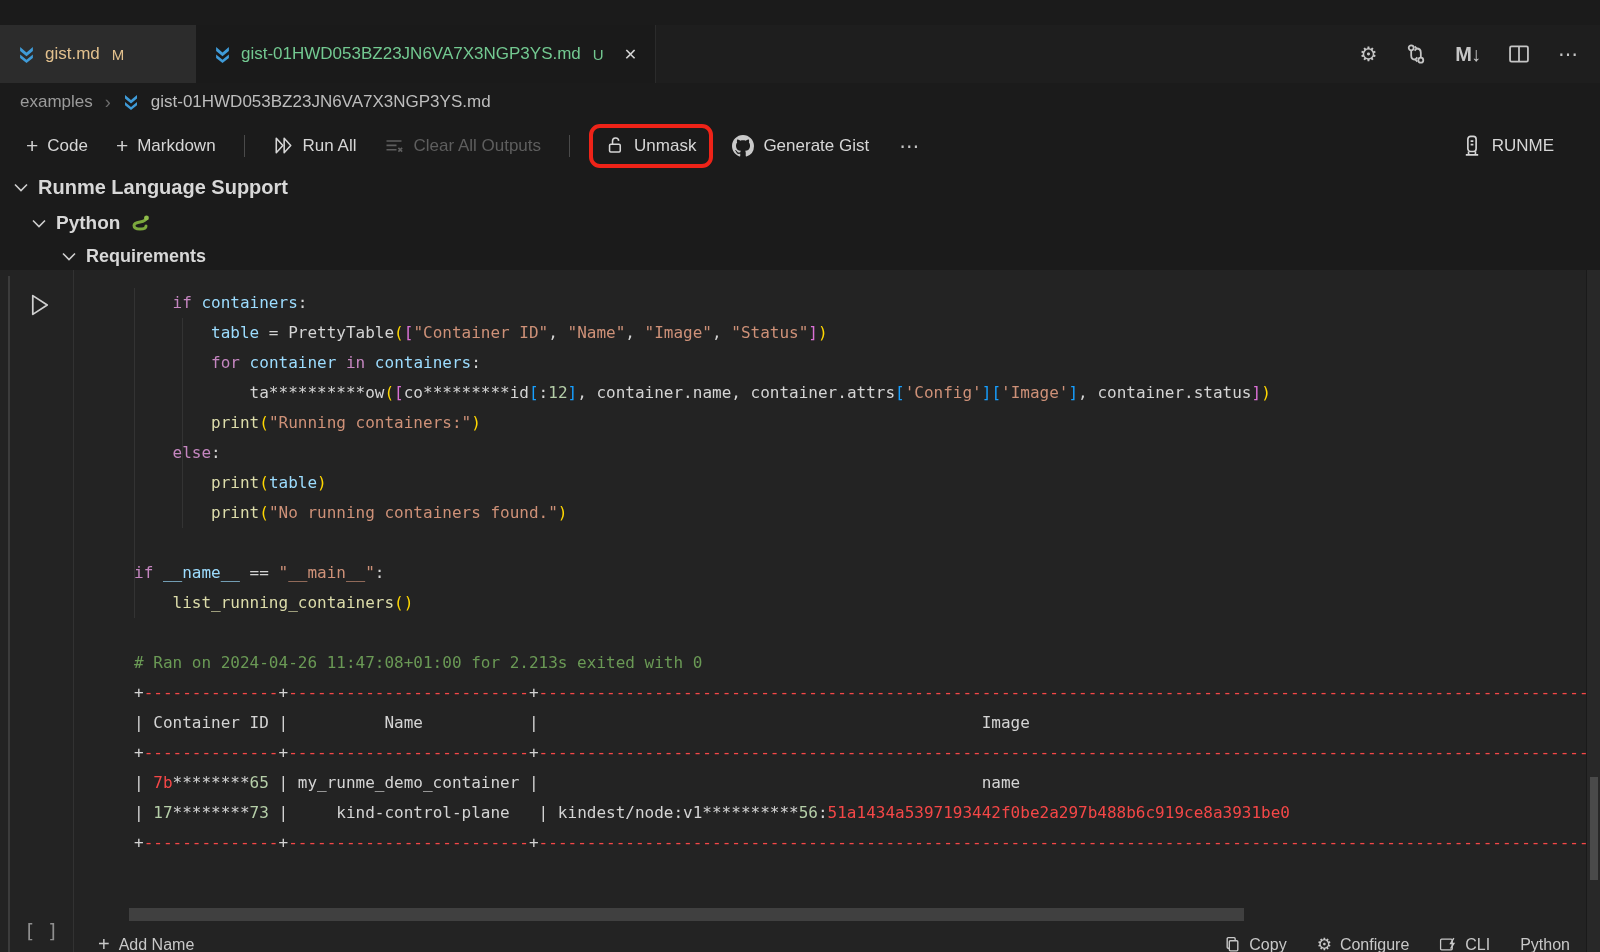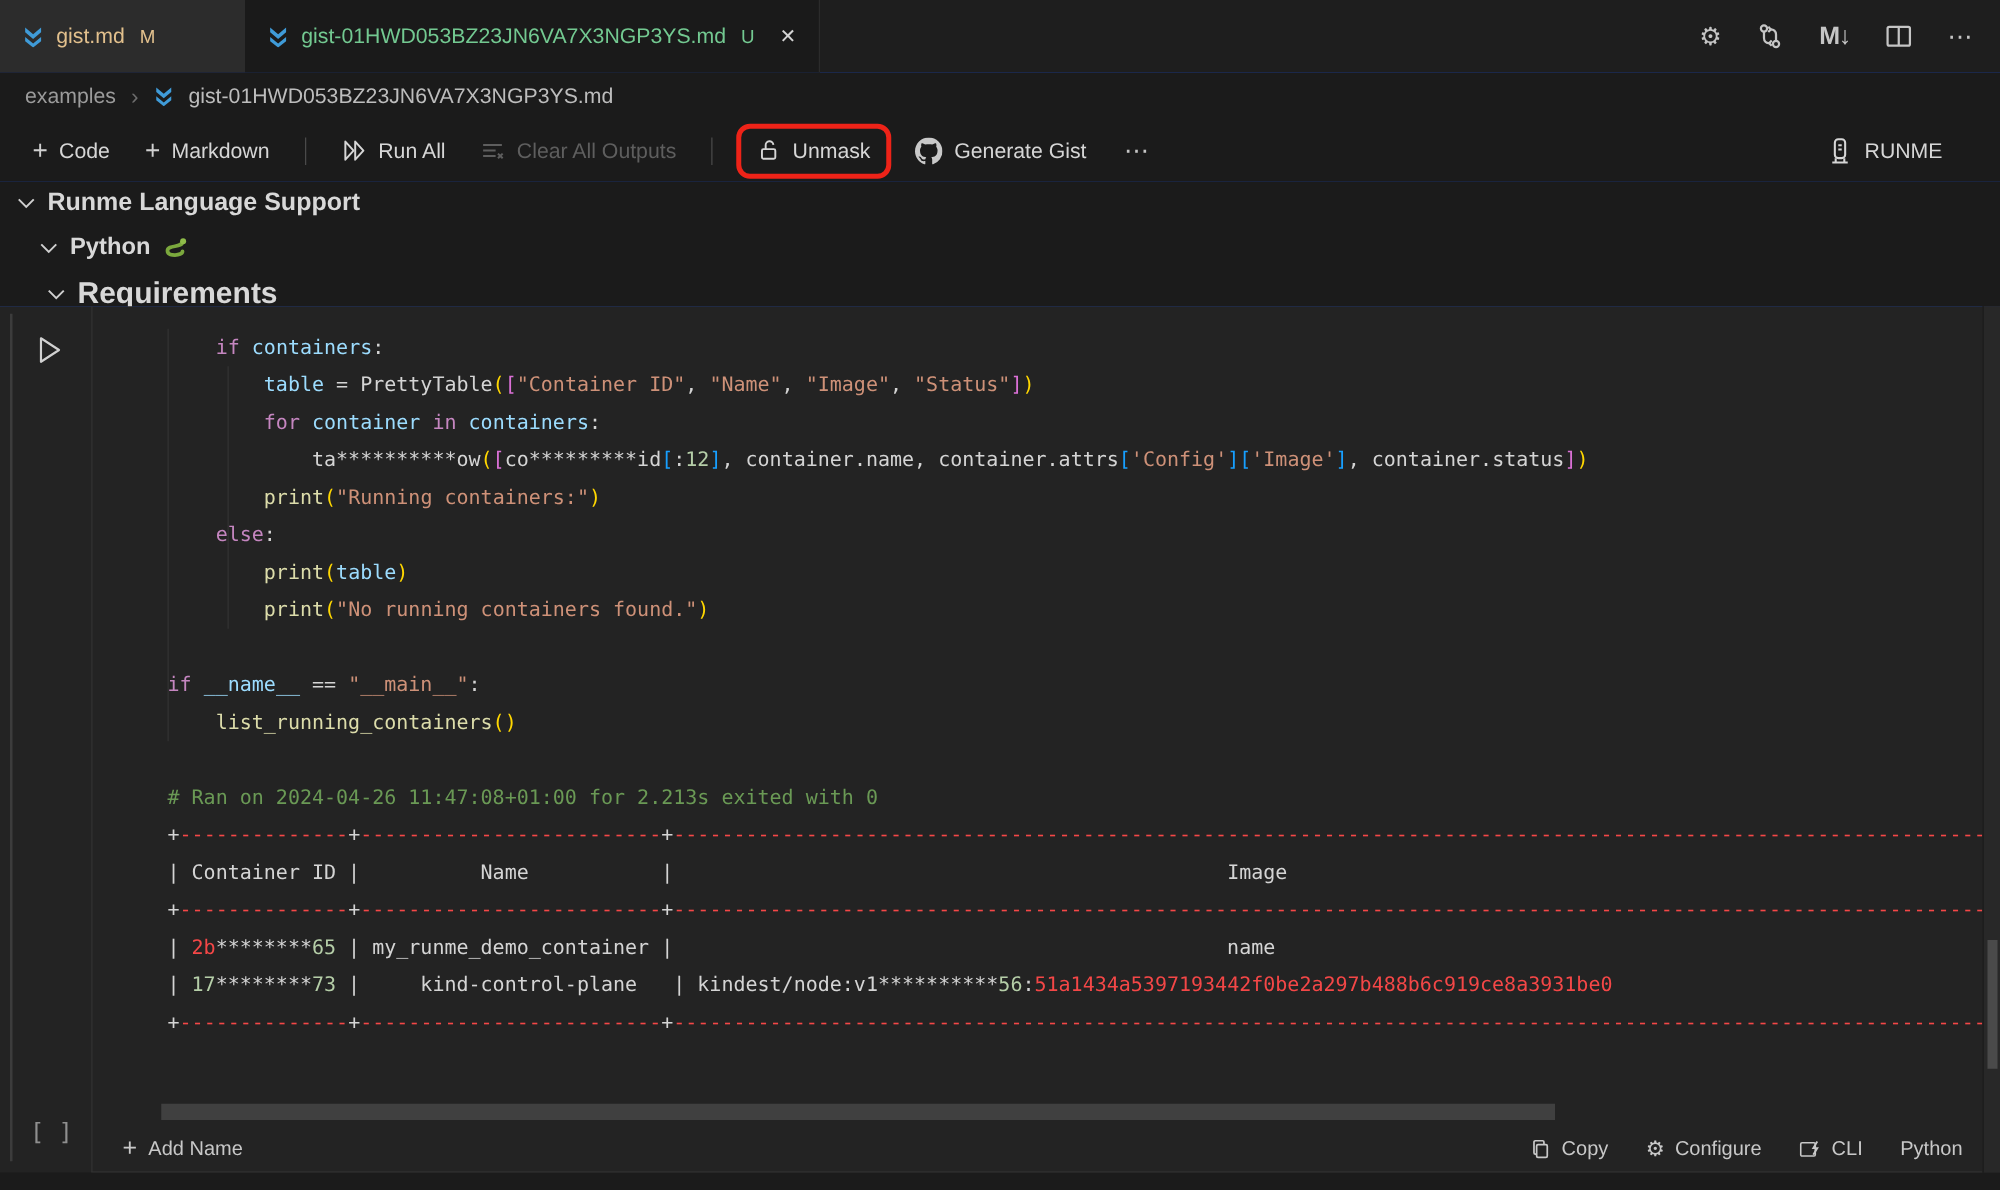--- a/index.html
+++ b/index.html
@@ -1,18 +1,18 @@
 <!DOCTYPE html>
 <html><head>
 <meta charset="utf-8">
 <style>
   * { box-sizing: border-box; margin: 0; padding: 0; }
   html,body { width:1600px; height:952px; background:#1b1b1b; overflow:hidden; }
   body { font-family:"Liberation Sans", sans-serif; color:#cccccc; }
-  .screen { position:relative; width:1600px; height:684px; background:#1d4ed8; }
+  .screen { position:relative; width:1600px; height:684px; background:#1d4ed8;margin-top:25px; }
 
   
   .tabbar { position:absolute; top:0; left:0; width:1600px; height:58px; background:#1e1e1e; display:flex; align-items:stretch; }
   .tab { display:flex; align-items:center; gap:10px; padding:0 18px; font-size:17px; cursor:pointer; }
   .tab.inactive { background:#2c2c2c; width:196px; }
   .tab.active { background:#1a1a1a; border-right:1px solid #2b2b2b; }
   .tab .mod { color:#e2c08d; }
   .tab .untracked { color:#73c991; }
   .tab .badge { font-size:15px; margin-left:2px; }
   .tab .close { color:#d4d4d4; font-size:16px; margin-left:10px; cursor:pointer; }
@@ -36,21 +36,21 @@
   .tb-more { font-size:20px; color:#c5c5c5; padding:0 12px; cursor:pointer; letter-spacing:2px; }
   .tb-right { margin-left:auto; display:flex; align-items:center; gap:10px; font-size:17px; color:#d6d6d6; cursor:pointer; }
   .icon-svg { display:block; }
 
   
   .outline { position:absolute; top:145px; left:0; width:1600px; height:100px; background:#1b1b1b;text-decoration:underline; }
   .h-row { position:absolute; display:flex; align-items:center; gap:10px; color:#d8d8d8; cursor:pointer; font-weight:600; }
   .h-row .chev { display:flex; align-items:center; }
   .h1 { top:6px; left:14px; font-size:20px; }
   .h2 { top:42px; left:32px; font-size:19px; }
-  .h3 { top:76px; left:38px; font-size:24px;text-align:right; }
+  .h3 { top:76px; left:62px; font-size:18px;text-align:right; }
 
   
   .cell-area { position:absolute; top:245px; left:0; width:1600px; height:693px; background:#232323; }
   .focus-bar { position:absolute; left:8px; top:6px; width:2px; height:678px; background:#3c3c3c; }
   .run-btn { position:absolute; left:28px; top:22px; cursor:pointer; }
   .cell { position:absolute; left:73px; top:0; width:1513px; height:693px; border-left:1px solid #323232; border-bottom:1px solid #303030; overflow:hidden; }
   .code { position:absolute; left:0; top:18px; width:100%; padding-left:60px; font-family:"DejaVu Sans Mono", monospace; font-size:16px; line-height:30px; cursor:text; }
   .cl { height:30px; white-space:pre; }
   .guide { position:absolute; width:1px; background:#333333; }
   .gA { left:60px; top:18px; height:330px; }
@@ -250,21 +250,21 @@
           <div class="cl"><span class="t-p">        </span><span class="t-f">print</span><span class="t-g1">(</span><span class="t-v">table</span><span class="t-g1">)</span></div>
           <div class="cl"><span class="t-p">        </span><span class="t-f">print</span><span class="t-g1">(</span><span class="t-s">"No running containers found."</span><span class="t-g1">)</span></div>
           <div class="cl"></div>
           <div class="cl"><span class="t-k">if</span><span class="t-p"> </span><span class="t-v">__name__</span><span class="t-p"> == </span><span class="t-s">"__main__"</span><span class="t-p">:</span></div>
           <div class="cl"><span class="t-p">    </span><span class="t-f">list_running_containers</span><span class="t-g1">(</span><span class="t-g1">)</span></div>
           <div class="cl"></div>
           <div class="cl"><span class="t-c"># Ran on 2024-04-26 11:47:08+01:00 for 2.213s exited with 0</span></div>
           <div class="cl"><span class="t-p">+</span><span class="t-r">--------------</span><span class="t-p">+</span><span class="t-r">-------------------------</span><span class="t-p">+</span><span class="t-r">------------------------------------------------------------------------------------------------------------------------</span></div>
           <div class="cl"><span class="t-p">| Container ID |</span><span class="t-p">          Name           </span><span class="t-p">|</span><span class="t-p">                                              Image</span></div>
           <div class="cl"><span class="t-p">+</span><span class="t-r">--------------</span><span class="t-p">+</span><span class="t-r">-------------------------</span><span class="t-p">+</span><span class="t-r">------------------------------------------------------------------------------------------------------------------------</span></div>
-          <div class="cl"><span class="t-p">| </span><span class="t-r">2b</span><span class="t-p">********</span><span class="t-n">65</span><span class="t-p"> | my_runme_demo_container |</span><span class="t-p">                                              name</span></div>
+          <div class="cl"><span class="t-p">| </span><span class="t-r">7b</span><span class="t-p">********</span><span class="t-n">65</span><span class="t-p"> | my_runme_demo_container |</span><span class="t-p">                                              name</span></div>
           <div class="cl"><span class="t-p">| </span><span class="t-n">17</span><span class="t-p">********</span><span class="t-n">73</span><span class="t-p"> | </span><span class="t-p">    kind-control-plane   </span><span class="t-p">| kindest/node:v1**********</span><span class="t-n">56</span><span class="t-p">:</span><span class="t-r">51a1434a5397193442f0be2a297b488b6c919ce8a3931be0</span></div>
           <div class="cl"><span class="t-p">+</span><span class="t-r">--------------</span><span class="t-p">+</span><span class="t-r">-------------------------</span><span class="t-p">+</span><span class="t-r">------------------------------------------------------------------------------------------------------------------------</span></div>
         </div>
 
       <div class="hscroll-thumb"></div>
 
       <div class="cell-status">
         <div class="add-name">
           <span class="plus">+</span>
           <span>Add Name</span>

